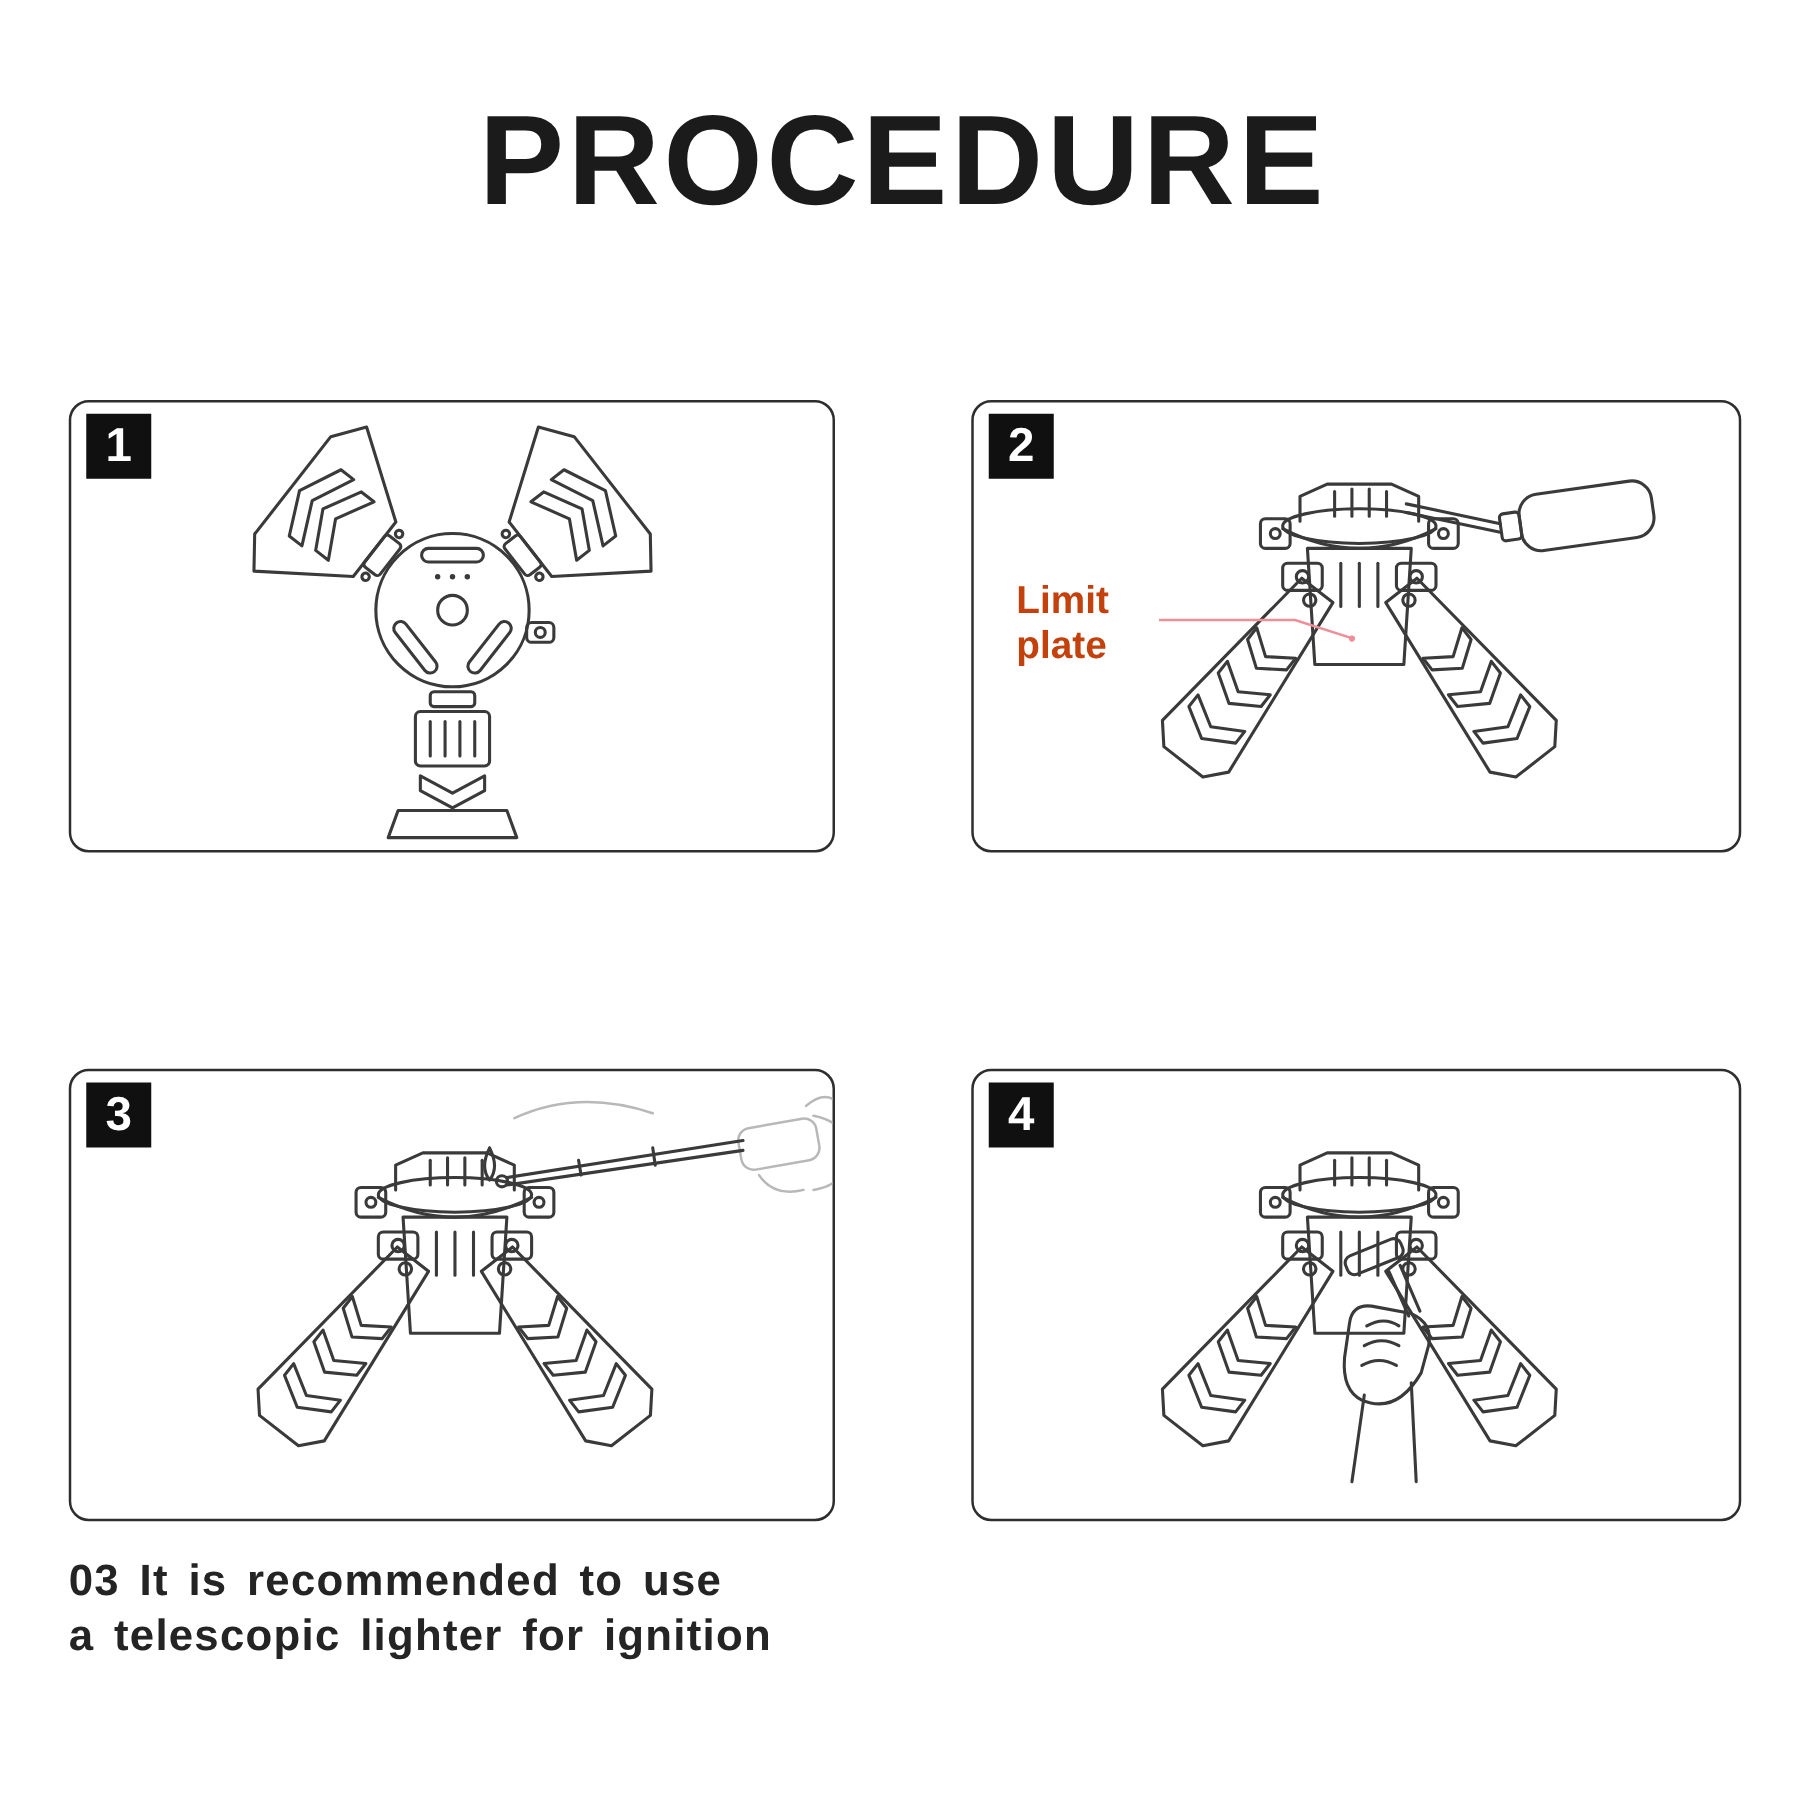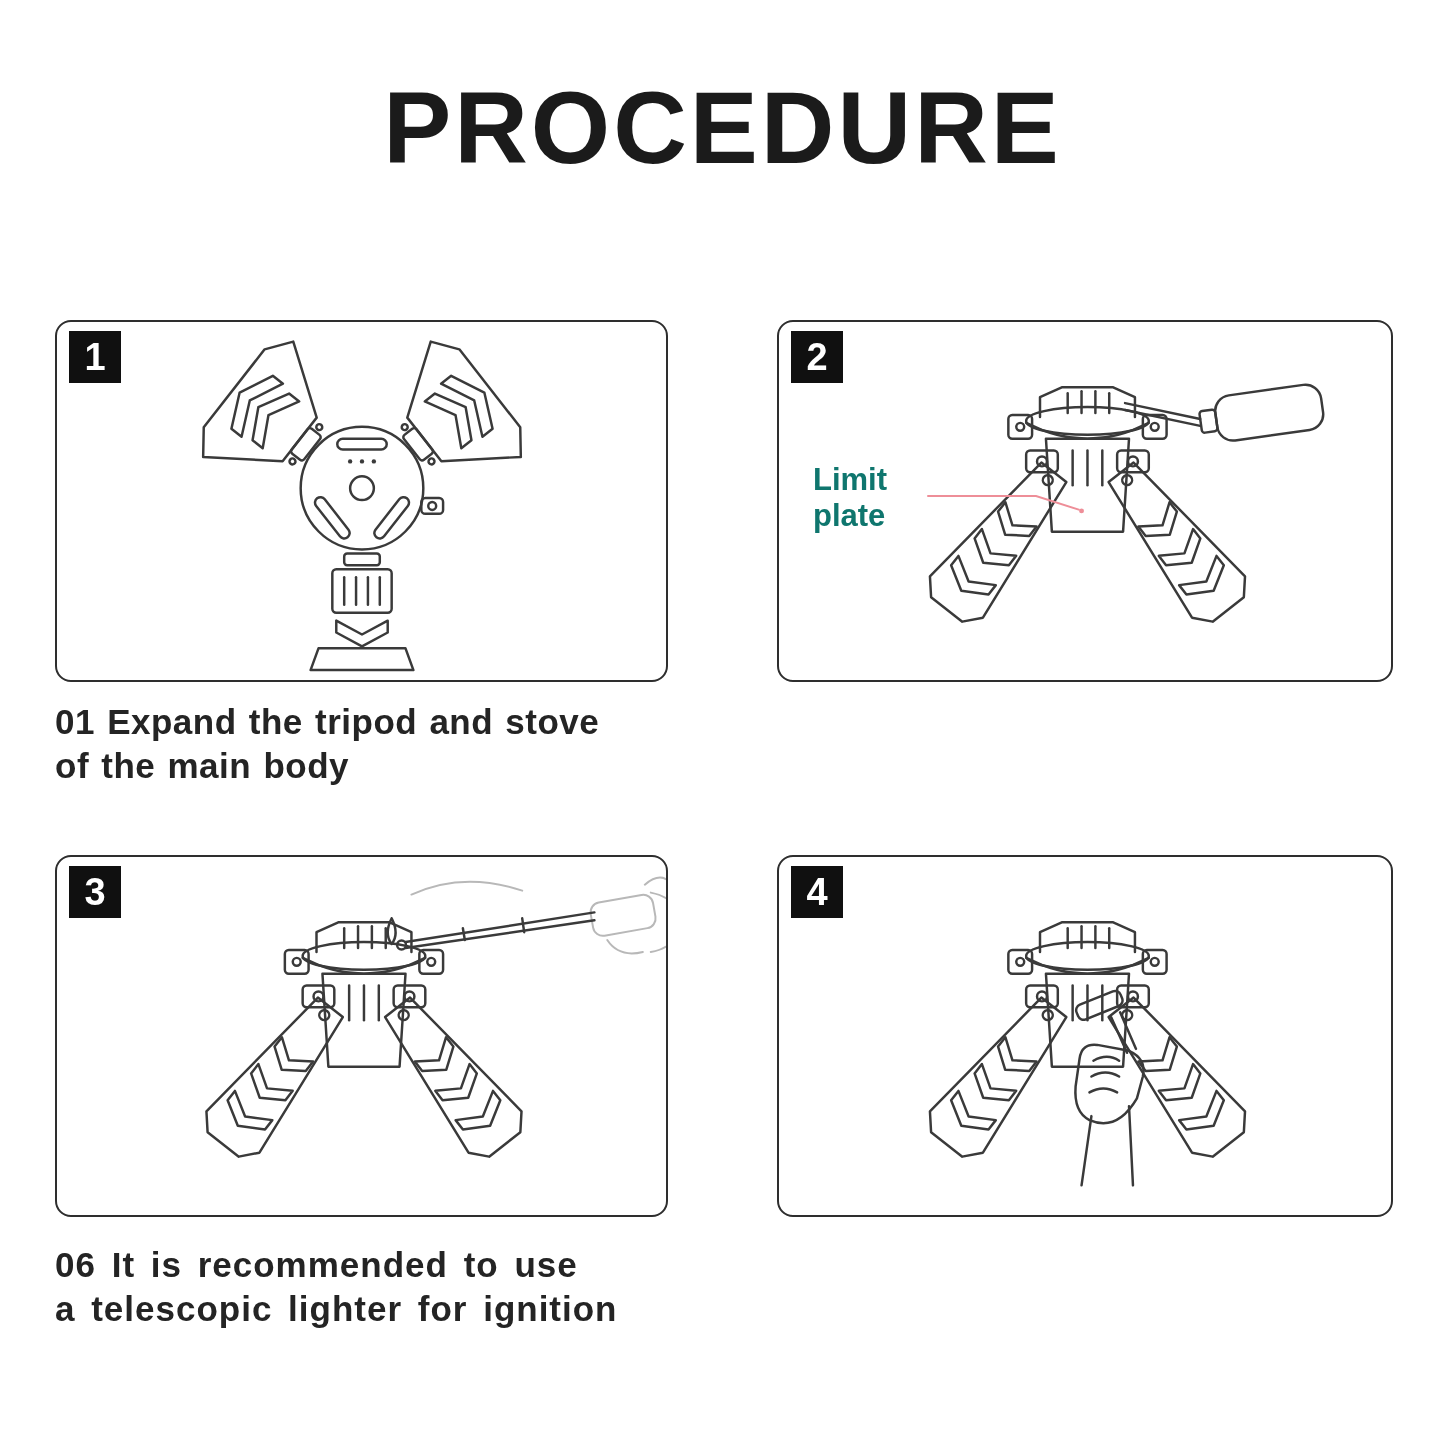--- a/index.html
+++ b/index.html
@@ -32,21 +32,21 @@
     position:absolute; margin:0; font-weight:700; font-size:35px;
     line-height:1.26; color:#242424; white-space:pre-line;
   }
   .caption.track-sm { letter-spacing:0.5px; word-spacing:2px; }
   .caption.track-md { letter-spacing:1px;   word-spacing:5px; }
   .caption.track-lg { letter-spacing:2px;   word-spacing:13px; }
 
   .annotation {
     position:absolute; left:34px; top:140px;
     font-size:31px; font-weight:700; line-height:1.15;
-    color:#0f766e; white-space:pre-line; z-index:2;
+    color:#c2410c; white-space:pre-line; z-index:2;
   }
 
   svg { display:block; }
 </style>
 </head>
 <body>
 
 <div class="stage">
 
   <h1 class="title">PROCEDURE</h1>
@@ -192,21 +192,19 @@
         <path d="M352,196 q18,8 14,26 l-6,22 q-20,34 -48,22 q-16,-8 -14,-34 l4,-28 q2,-16 18,-14 z"></path>
         <path d="M316,206 q14,-8 26,0"></path>
         <path d="M314,222 q14,-8 28,0"></path>
         <path d="M312,238 q14,-8 28,0"></path>
         <path d="M314,262 L304,332"></path>
         <path d="M352,252 L356,332"></path>
       </g>
     </svg>
   </section>
 
-  <p class="caption track-sm" style="left:55px; top:700px; width:640px;">01 Expand the tripod and stove
-of the main body</p>
-
-
-  <p class="caption track-md" style="left:55px; top:1243px; width:670px;">06 It is recommended to use
+
+
+  <p class="caption track-md" style="left:55px; top:1243px; width:670px;">03 It is recommended to use
 a telescopic lighter for ignition</p>
 
 
 </div>
 
 </body></html>

